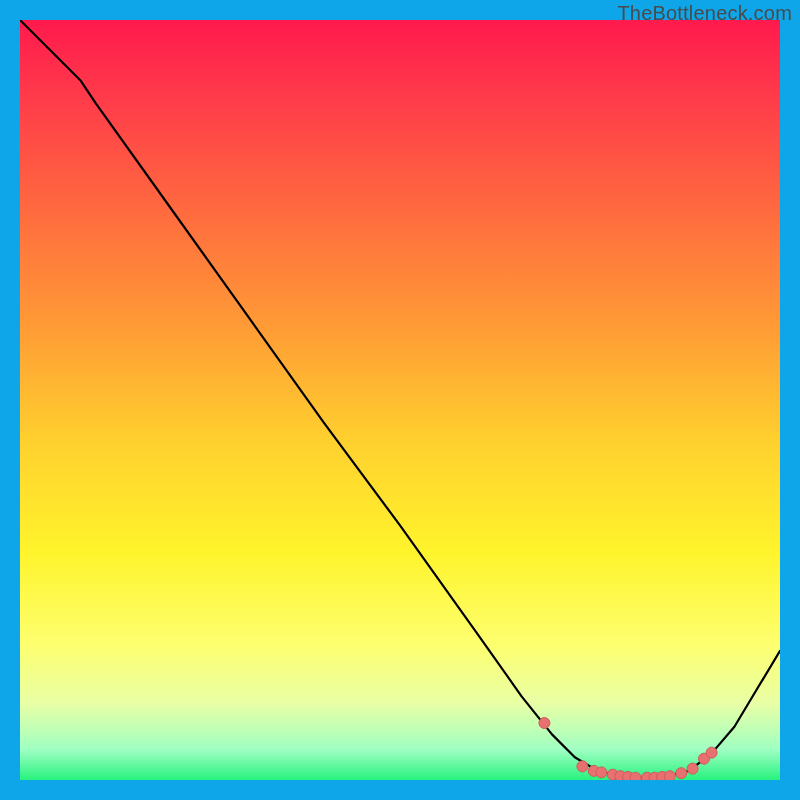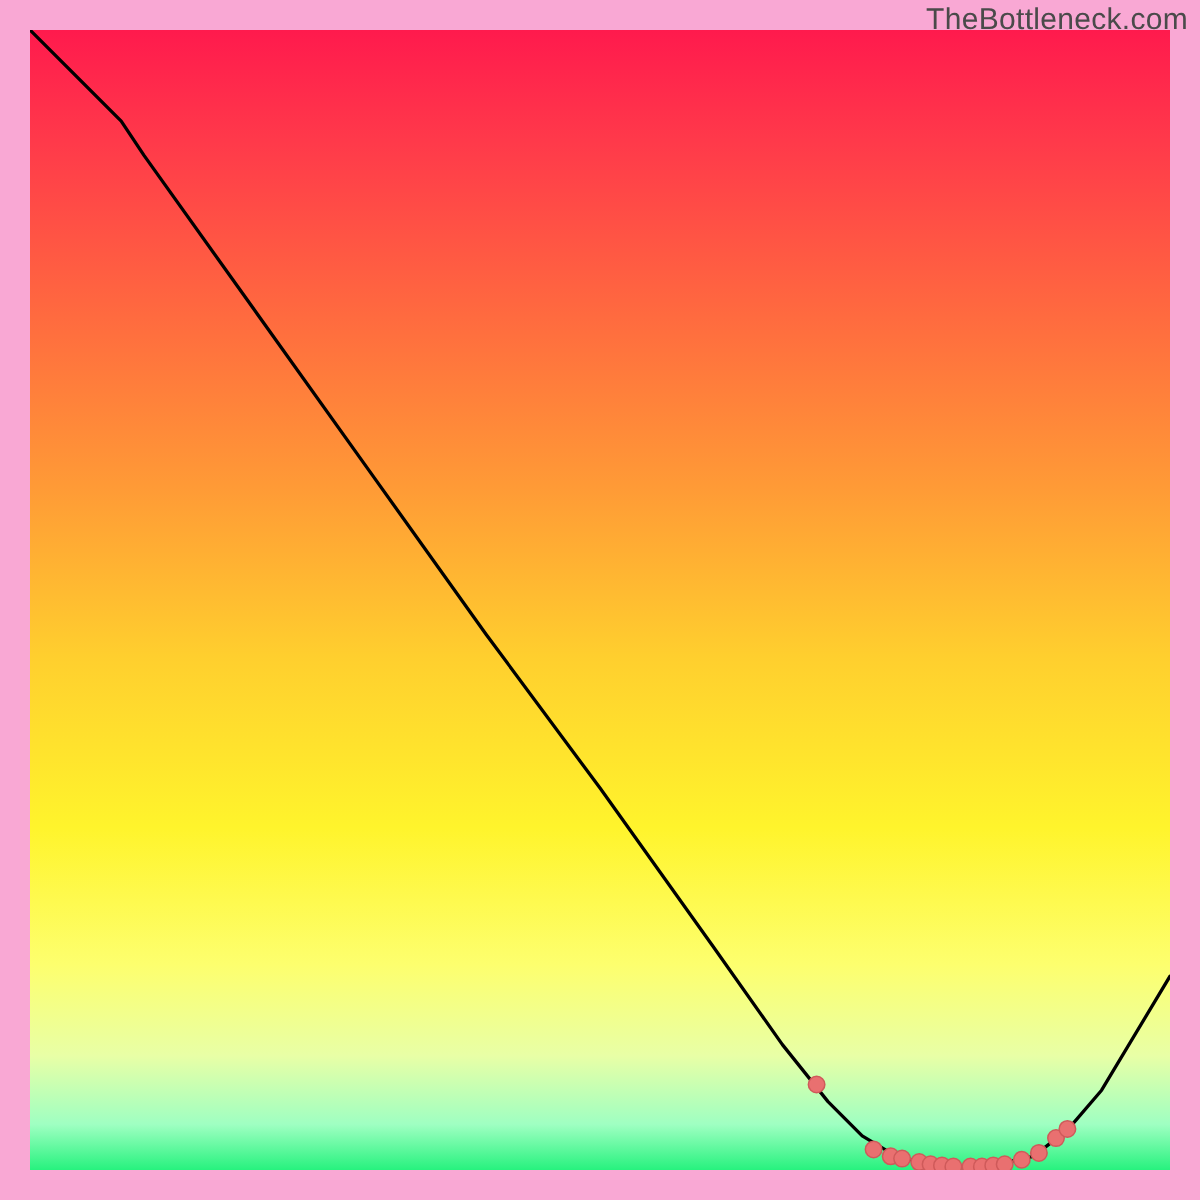--- a/index.html
+++ b/index.html
@@ -8,21 +8,21 @@
     width: 800px;
     height: 800px;
     background: #000;
     overflow: hidden;
     font-family: Arial, Helvetica, sans-serif;
   }
   .stage {
     position: relative;
     width: 800px;
     height: 800px;
-    background: #f9a8d4;
+    background: #0ea5e9;
   }
   .plot {
     position: absolute;
     left: 20px;
     top: 20px;
     width: 760px;
     height: 760px;
   }
   .gradient-bg {
     position: absolute;

